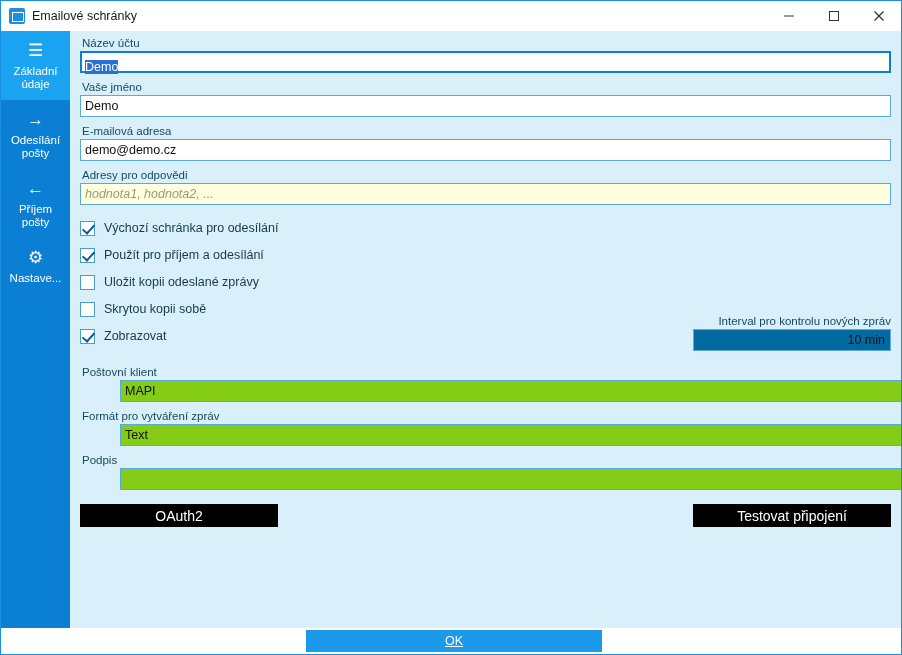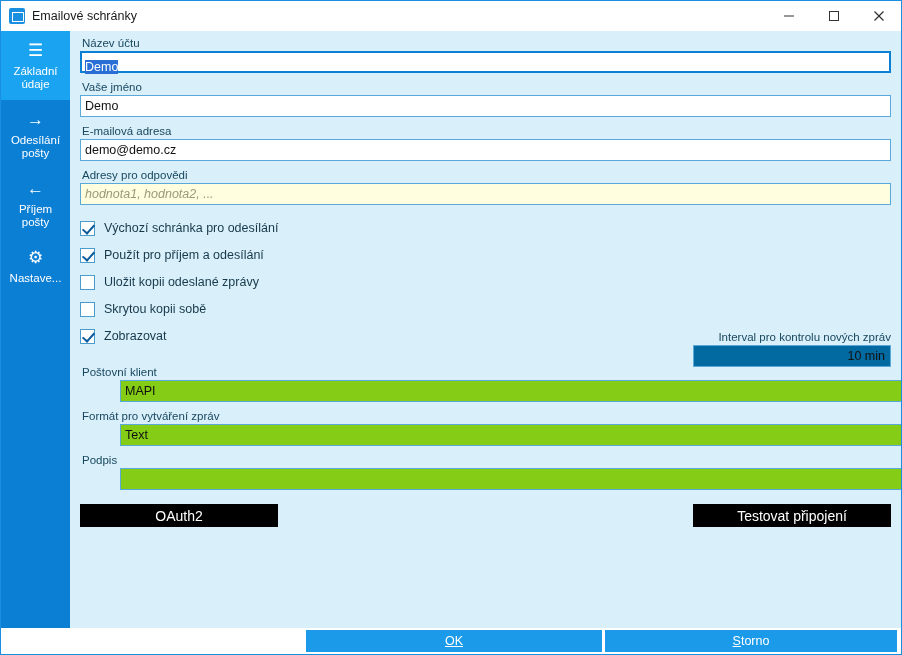--- a/index.html
+++ b/index.html
@@ -176,21 +176,21 @@
     transform: rotate(42deg);
   }
   .check-label {
     font-size: 12.5px;
     color: #16384a;
   }
   
   .interval-wrap {
     position: absolute;
     right: 10px;
-    top: 300px;
+    top: 284px;
     width: 198px;
     text-align: right;
   }
   .interval-label {
     font-size: 11.5px;
     color: #18475f;
     margin-bottom: 2px;
   }
   .interval-input {
     width: 100%;
@@ -402,18 +402,15 @@
       </div>
 
     </div>
   </div>
 
   <div class="footer">
     <div class="footer-spacer"></div>
     <button class="footer-btn" id="ok-btn">
         <u>OK</u>
       </button>
-    <button class="footer-btn" id="storno-btn">
-        <span><u>S</u>torno</span>
-      </button>
   </div>
 
 </div>
 
 </body></html>

